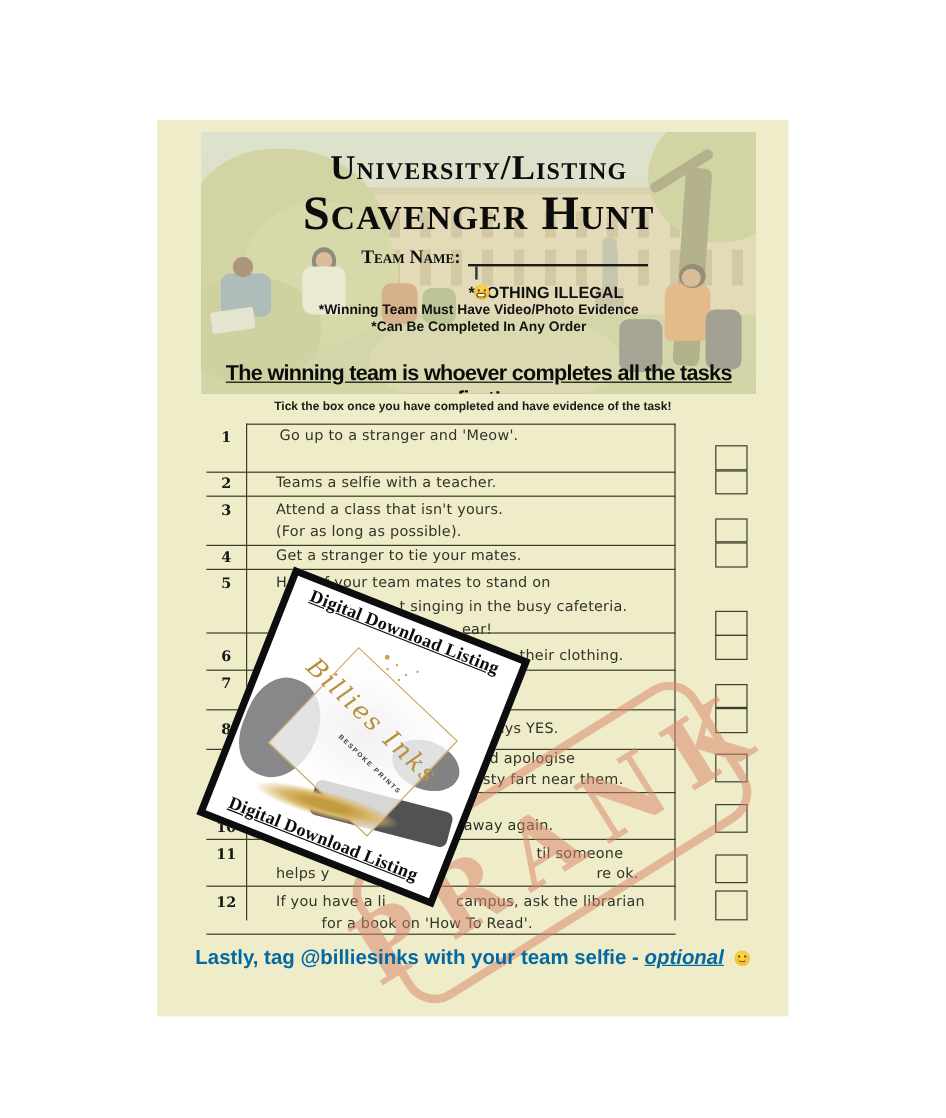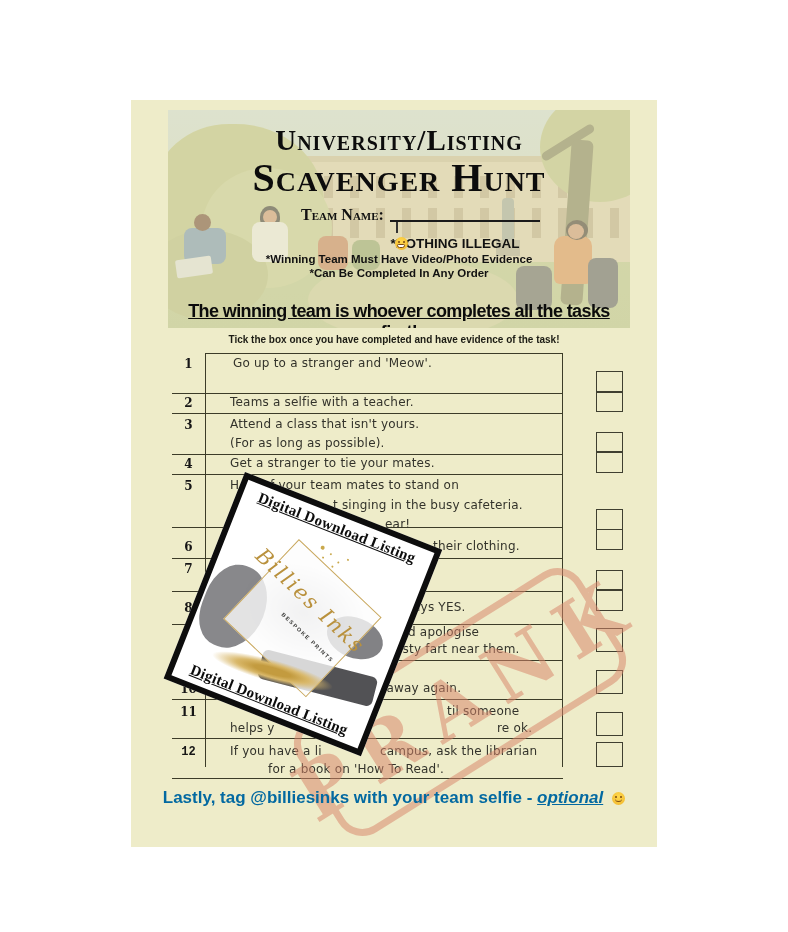--- a/index.html
+++ b/index.html
@@ -226,21 +226,21 @@
           <span class="task-num" style="top: 21px;">10</span>
           <span class="seg" style="left: 155px; top: 20px;">' and run away again.</span>
         </div>
         <div class="task-row" style="height: 38px;">
           <span class="task-num" style="top: 5px;">11</span>
           <span class="seg" style="left: 275px; top: 4px;">til someone</span>
           <span class="seg" style="left: 58px; top: 21px;">helps y</span>
           <span class="seg" style="left: 325px; top: 21px;">re ok.</span>
         </div>
         <div class="task-row" style="height: 39px;">
-          <span class="task-num" style="top: 6px; font-family: Liberation Mono, monospace;">12</span>
+          <span class="task-num" style="top: 6px;">12</span>
           <span class="seg" style="left: 58px; top: 5px;">If you have a li</span>
           <span class="seg" style="left: 208px; top: 5px;">campus, ask the librarian</span>
           <span class="seg" style="left: 58px; top: 23px; margin-left: 38px;">for a book on 'How To Read'.</span>
         </div>
       </div>
 
     <div id="checks"></div>
 
     <div class="stamp">
       <span>PRANK</span>

